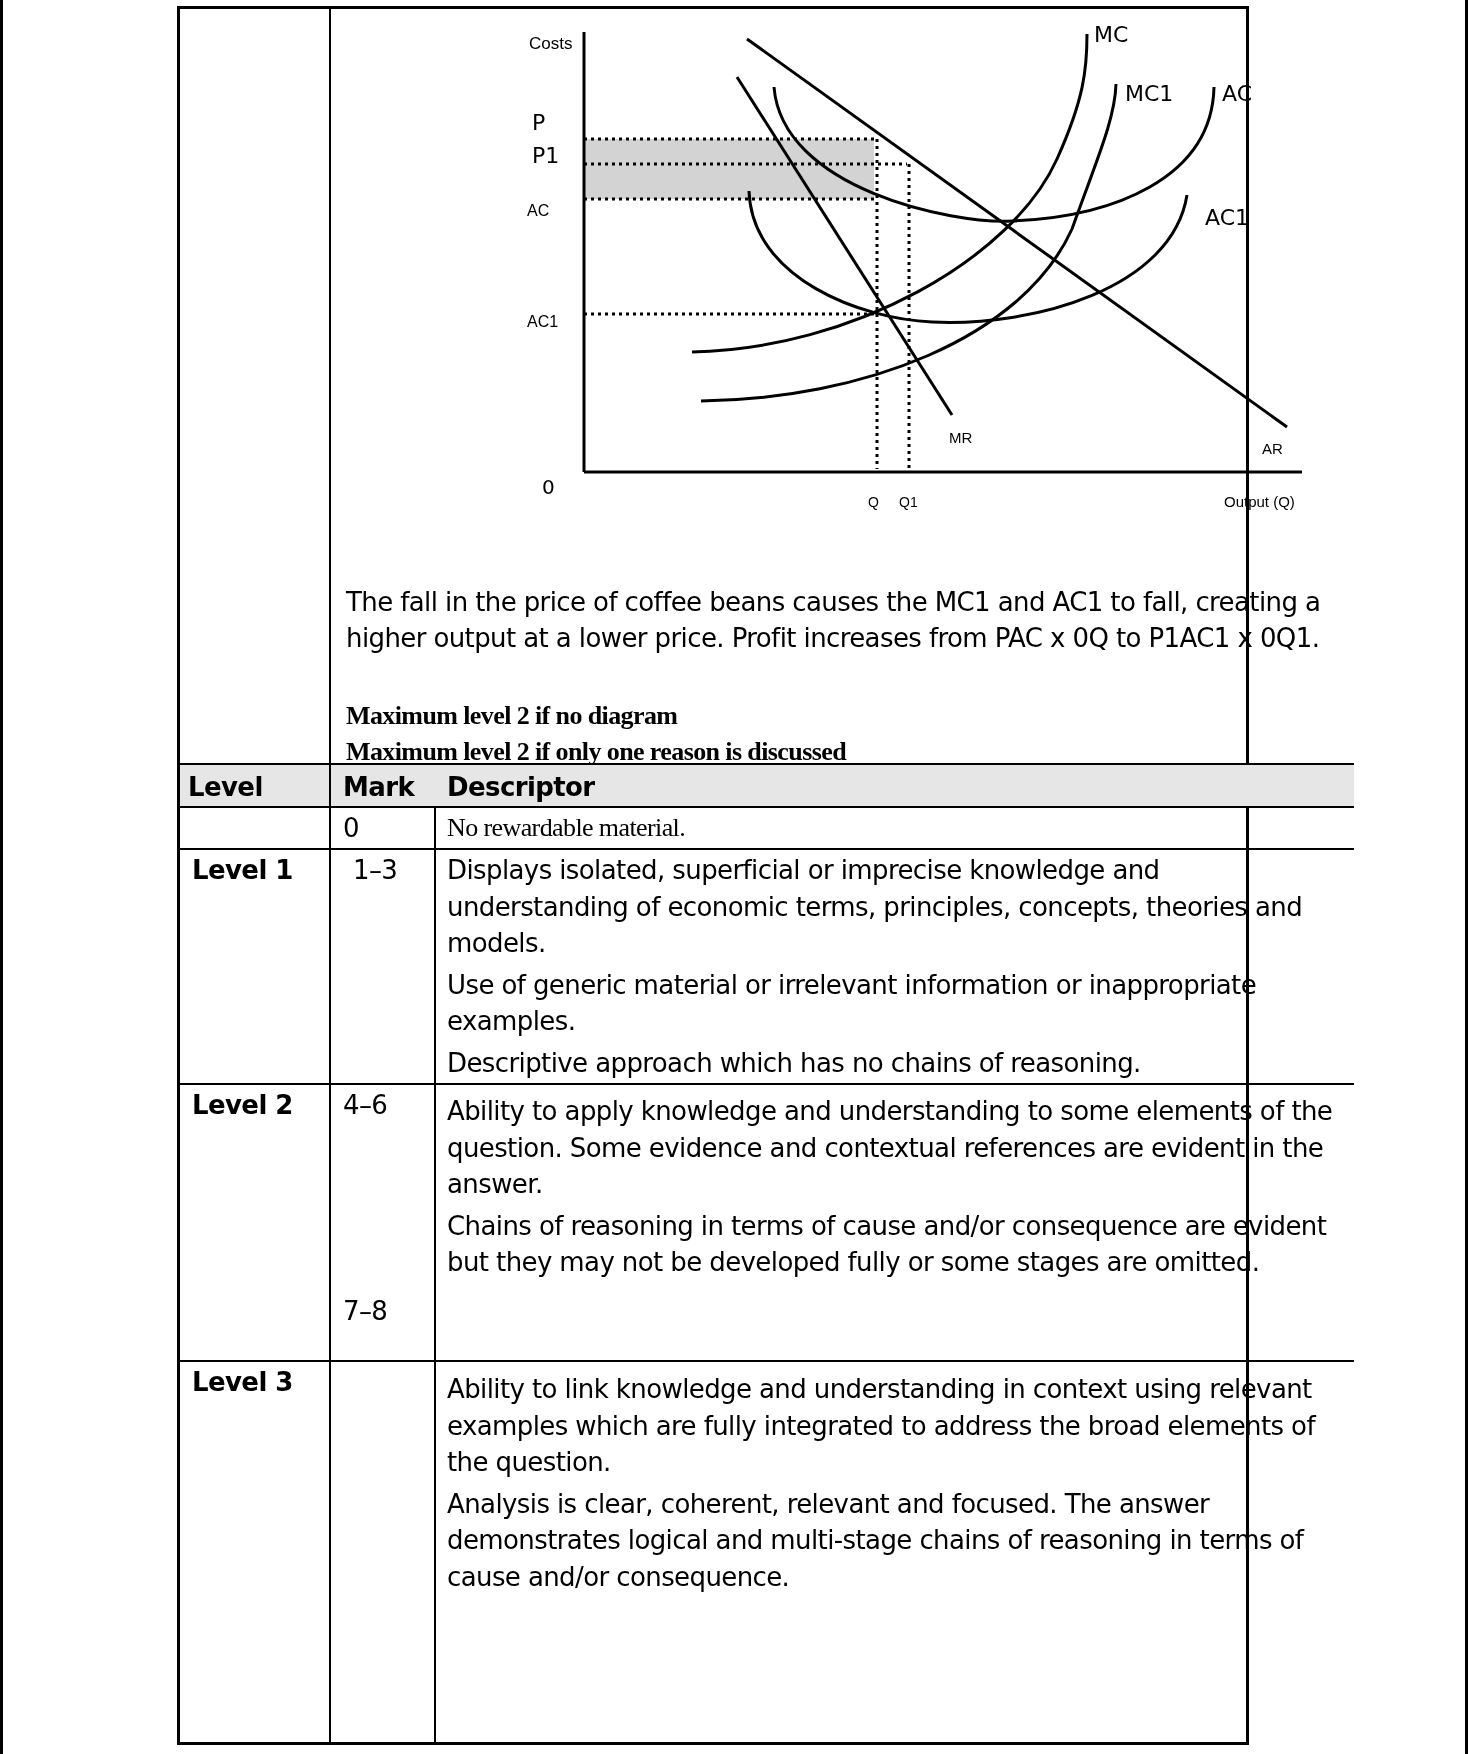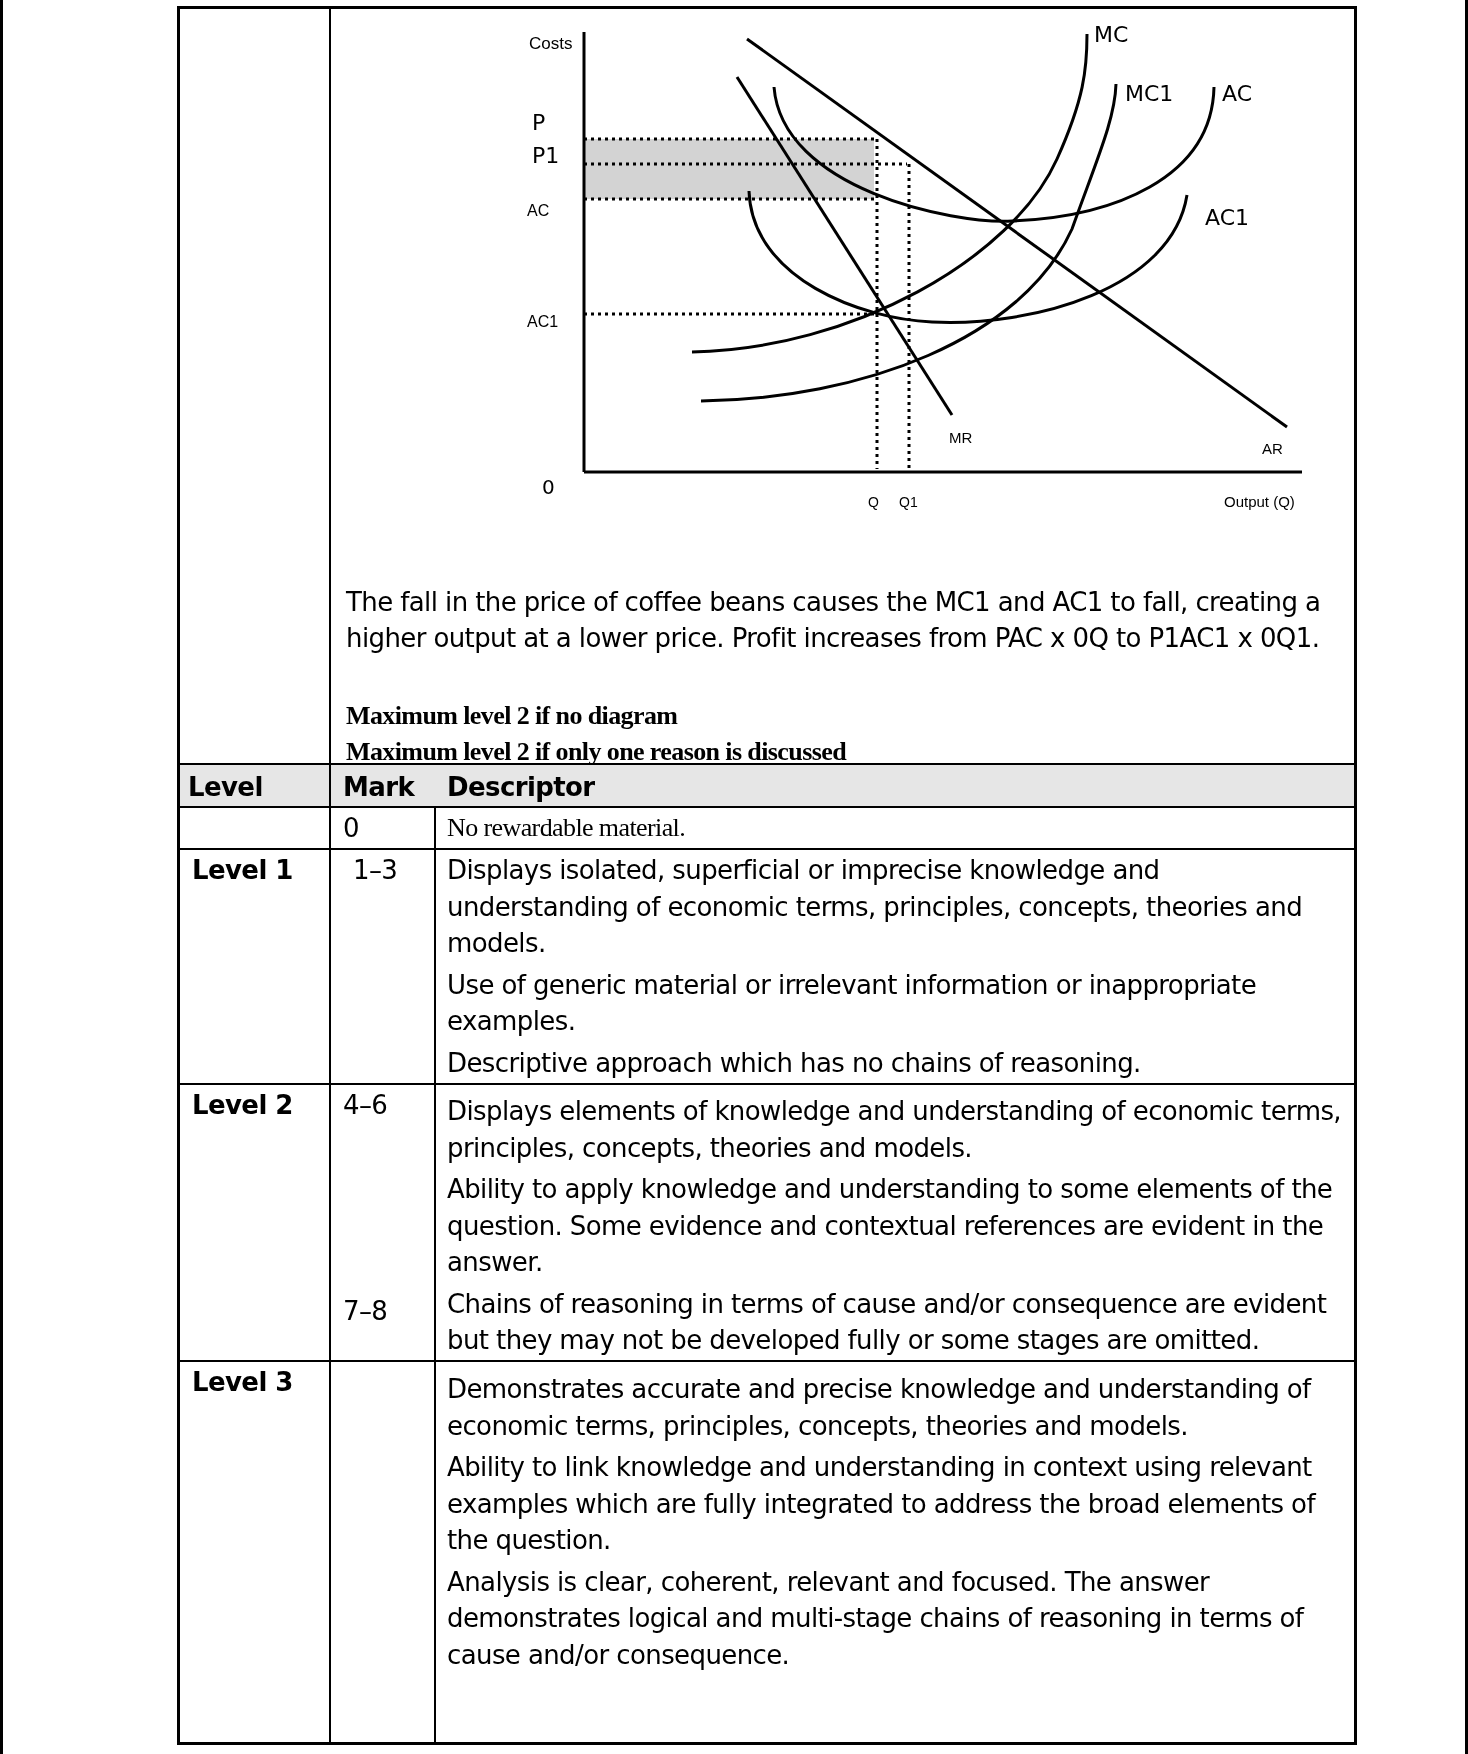--- a/index.html
+++ b/index.html
@@ -2,21 +2,21 @@
 <html><head>
 <meta charset="utf-8">
 <style>
   html, body { margin:0; padding:0; background:#ffffff; }
   body { width:1468px; height:1754px; position:relative; overflow:hidden;
          font-family:"Liberation Sans", sans-serif; color:#000; }
   .page-edge { position:absolute; top:0; bottom:0; width:3px; background:#000; }
   .page-edge.left { left:0; }
   .page-edge.right { left:1465px; }
 
-  .scheme { position:absolute; left:177px; top:6px; width:1180px; height:1739px;
+  .scheme { position:absolute; left:177px; top:6px; width:1072px; height:1739px;
             border:3px solid #000; box-sizing:border-box; }
   .vline { position:absolute; background:#000; width:2px; }
   .hline { position:absolute; background:#000; height:2px; }
 
   .diagram { position:absolute; left:152px; top:0; }
   .svg-text { font-family:"Liberation Sans", sans-serif; }
 
   .explain { position:absolute; left:166px; top:575px; width:1000px;
              font-family:"DejaVu Sans", sans-serif; font-size:26px; line-height:36px; letter-spacing:-0.6px; }
   .notes { position:absolute; left:166px; top:689px; font-family:Liberation Serif, serif;
@@ -116,26 +116,24 @@
   <div class="cell-text desc" style="left:267px; top:843px; width:900px;">
     <p>Displays isolated, superficial or imprecise knowledge and understanding of economic terms, principles, concepts, theories and models.</p>
     <p>Use of generic material or irrelevant information or inappropriate examples.</p>
     <p>Descriptive approach which has no chains of reasoning.</p>
   </div>
   <div class="hline" style="left:0; top:1074px; width:1174px;"></div>
 
   <div class="cell-text bold" style="left:12px; top:1078px;">Level 2</div>
   <div class="cell-text" style="left:163px; top:1078px;">4–6</div>
   <div class="cell-text desc" style="left:267px; top:1084px; width:900px;">
-    <p>Displays elements of knowledge and understanding of economic terms, principles, concepts, theories and models.</p>
     <p>Ability to apply knowledge and understanding to some elements of the question. Some evidence and contextual references are evident in the answer.</p>
     <p>Chains of reasoning in terms of cause and/or consequence are evident but they may not be developed fully or some stages are omitted.</p>
   </div>
   <div class="hline" style="left:0; top:1351px; width:1174px;"></div>
 
   <div class="cell-text bold" style="left:12px; top:1355px;">Level 3</div>
   <div class="cell-text" style="left:163px; top:1284px;">7–8</div>
   <div class="cell-text desc" style="left:267px; top:1362px; width:900px;">
-    <p>Demonstrates accurate and precise knowledge and understanding of economic terms, principles, concepts, theories and models.</p>
     <p>Ability to link knowledge and understanding in context using relevant examples which are fully integrated to address the broad elements of the question.</p>
     <p>Analysis is clear, coherent, relevant and focused. The answer demonstrates logical and multi-stage chains of reasoning in terms of cause and/or consequence.</p>
   </div>
 </div>
 
 </body></html>

